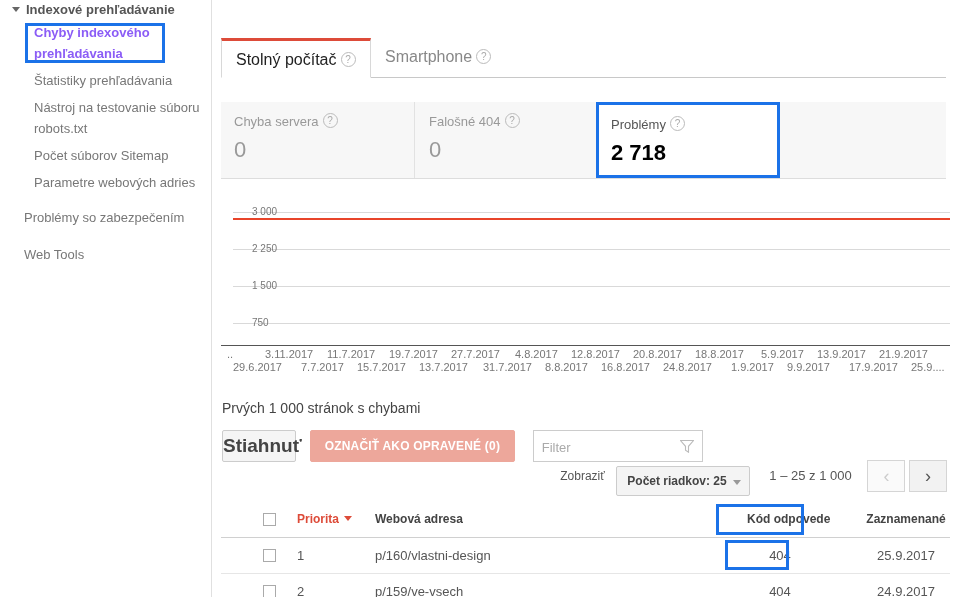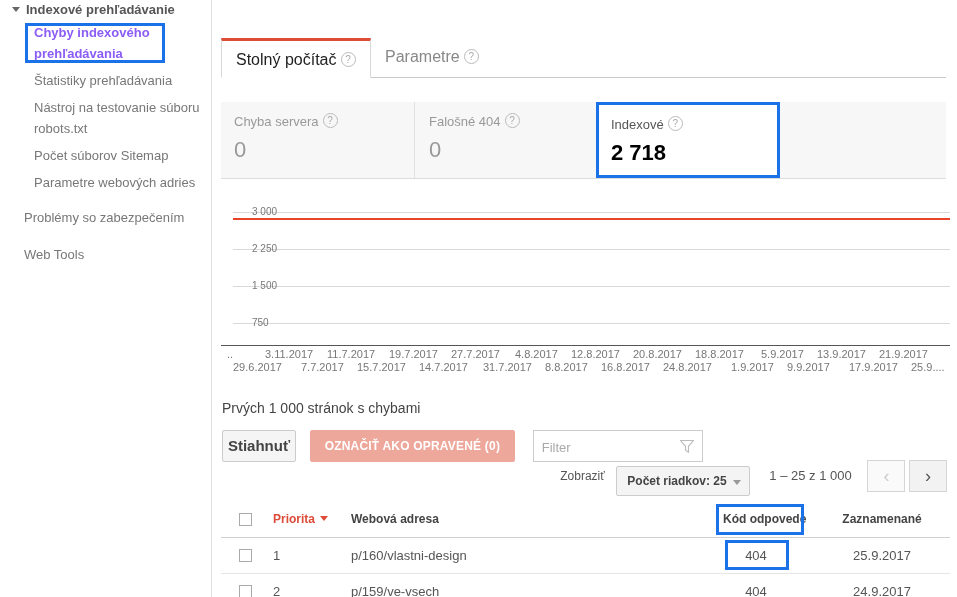--- a/index.html
+++ b/index.html
@@ -234,21 +234,21 @@
     position: absolute;
     left: 9px; top: 430px;
     height: 32px;
   }
   .btn {
     display: inline-block;
     vertical-align: top;
     box-sizing: border-box;
     height: 32px;
     line-height: 30px;
-    font-size: 15px;
+    font-size: 19px;
     border-radius: 2px;
   }
   #btn-download {
     width: 74px;
     text-align: center;
     background: #f5f5f5;
     border: 1px solid #ccc;
     color: #444;
     font-weight: bold;
   }
@@ -359,20 +359,21 @@
     border-bottom: 1px solid #e6e6e6;
   }
   .grid-row.header { border-bottom: 1px solid #d0d0d0; }
   .cell {
     position: absolute;
     top: 0;
     line-height: 35px;
     font-size: 13px;
     color: #555;
     white-space: nowrap;
+    margin-left: 24px;
   }
   .c-check { left: 18px; top: 11px; }
   .chk {
     width: 13px; height: 13px;
     border: 1px solid #aaa;
     box-sizing: border-box;
     background: #fff;
     display: block;
   }
   .c-prio  { left: 52px; }
@@ -436,42 +437,42 @@
 
 <div id="main">
 
   <div id="crumb-clip"></div>
 
   <div id="tabs">
     <div class="tab active">
       <span>Stolný počítač</span><span class="help-ico">?</span>
     </div>
     <div class="tab inactive">
-      <span>Parametre</span><span class="help-ico">?</span>
+      <span>Smartphone</span><span class="help-ico">?</span>
     </div>
   </div>
 
   <div id="cards">
     <div class="card" id="card-0">
       <div class="c-label">
         <span>Chyba servera</span><span class="help-ico">?</span>
       </div>
       <div class="c-value">0</div>
     </div>
 
     <div class="card" id="card-1">
       <div class="c-label">
         <span>Falošné 404</span><span class="help-ico">?</span>
       </div>
       <div class="c-value">0</div>
     </div>
 
     <div class="card" id="card-2">
       <div class="c-label">
-        <span>Indexové</span><span class="help-ico">?</span>
+        <span>Problémy</span><span class="help-ico">?</span>
       </div>
       <div class="c-value">2 718</div>
     </div>
   </div>
 
   <div id="chart">
     <div class="grid-line" style="top:16px"></div>
     <div class="grid-line" style="top:53px"></div>
     <div class="grid-line" style="top:90px"></div>
     <div class="grid-line" style="top:127px"></div>
@@ -495,21 +496,21 @@
     <span class="x-lab x-row1" style="left:350px">12.8.2017</span>
     <span class="x-lab x-row1" style="left:412px">20.8.2017</span>
     <span class="x-lab x-row1" style="left:474px">18.8.2017</span>
     <span class="x-lab x-row1" style="left:540px">5.9.2017</span>
     <span class="x-lab x-row1" style="left:596px">13.9.2017</span>
     <span class="x-lab x-row1" style="left:658px">21.9.2017</span>
 
     <span class="x-lab x-row2" style="left:12px">29.6.2017</span>
     <span class="x-lab x-row2" style="left:80px">7.7.2017</span>
     <span class="x-lab x-row2" style="left:136px">15.7.2017</span>
-    <span class="x-lab x-row2" style="left:198px">14.7.2017</span>
+    <span class="x-lab x-row2" style="left:198px">13.7.2017</span>
     <span class="x-lab x-row2" style="left:262px">31.7.2017</span>
     <span class="x-lab x-row2" style="left:324px">8.8.2017</span>
     <span class="x-lab x-row2" style="left:380px">16.8.2017</span>
     <span class="x-lab x-row2" style="left:442px">24.8.2017</span>
     <span class="x-lab x-row2" style="left:510px">1.9.2017</span>
     <span class="x-lab x-row2" style="left:566px">9.9.2017</span>
     <span class="x-lab x-row2" style="left:628px">17.9.2017</span>
     <span class="x-lab x-row2" style="left:690px">25.9....</span>
   </div>
 

